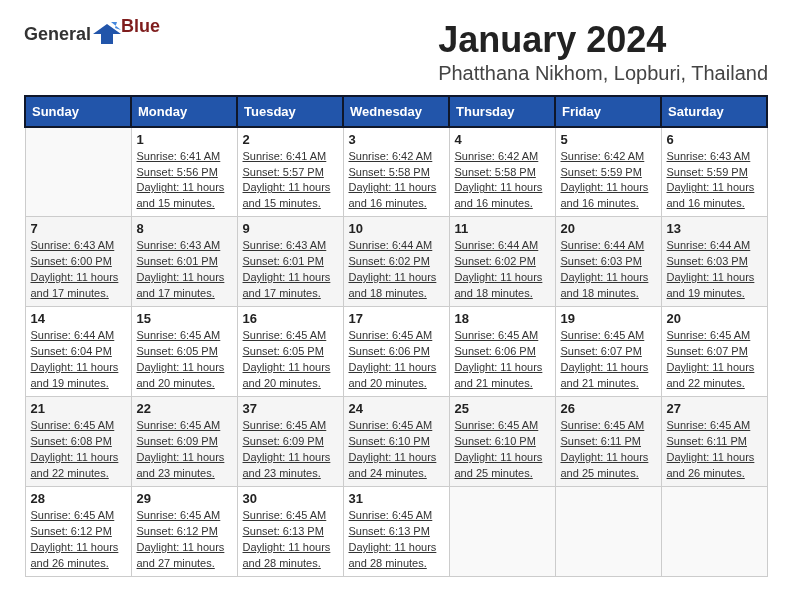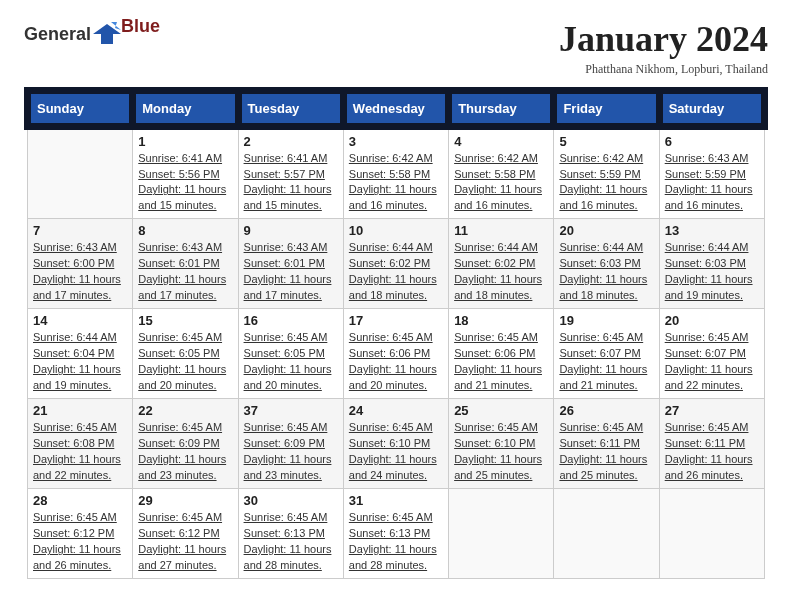--- a/index.html
+++ b/index.html
@@ -30,47 +30,46 @@
       font-size: 18px;
       font-weight: bold;
       color: #7f1d1d;
     }
     .logo-icon {
       width: 28px;
       height: 28px;
       margin-left: 2px;
     }
     .title-area {
-      text-align: right;
-      font-family: Liberation Serif, serif;
+      text-align: left;
     }
     .month-title {
       font-size: 36px;
       font-weight: bold;
       color: #222;
       line-height: 1.1;
     }
     .location-subtitle {
-      font-size: 12px;
+      font-size: 20px;
       color: #444;
       margin-top: 2px;
     }
     .calendar-table {
       width: 100%;
       border-collapse: collapse;
       font-size: 11px;
     }
     .calendar-table th {
       background-color: #2255aa;
       color: #fff;
       padding: 7px 6px;
       text-align: left;
       font-size: 13px;
       font-weight: bold;
-      border: 7px solid #0f172a;
+      border: 2px solid #0f172a;
     }
     .calendar-table td {
       border: 1px solid #ccc;
       vertical-align: top;
       padding: 4px 5px;
       width: calc(100% / 7);
       min-height: 80px;
       height: 90px;
     }
     .day-number {

